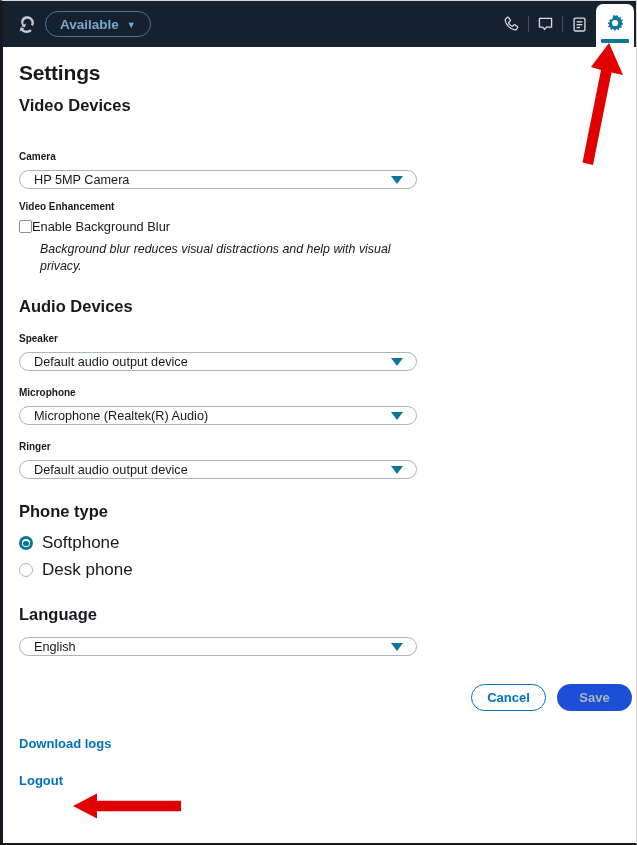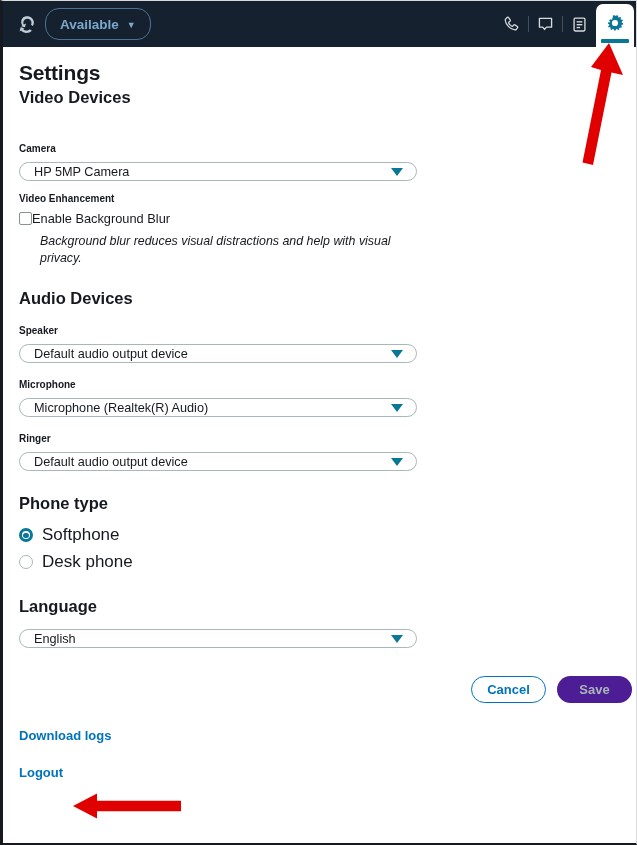--- a/index.html
+++ b/index.html
@@ -36,21 +36,21 @@
   .logo-wrap {
     width: 34px;
     display: flex;
     align-items: center;
     justify-content: center;
   }
   .status-pill {
     display: flex;
     align-items: center;
     gap: 8px;
-    height: 32px;
+    height: 26px;
     min-width: 104px;
     padding: 12px 14px;
     border: 1px solid #4a7296;
     border-radius: 14px;
     color: #7ba7cc;
     font-size: 13.5px;
     font-weight: bold;
     background: transparent;
     cursor: pointer;
     box-sizing: border-box;
@@ -108,21 +108,21 @@
   .title {
     font-size: 21px;
     font-weight: bold;
     color: #16191f;
     letter-spacing: -0.2px;
   }
   .subtitle {
     font-size: 16.5px;
     font-weight: bold;
     color: #16191f;
-    margin-top: 3px;
+    margin-top: 11px;
   }
   .section-head {
     font-size: 16.5px;
     font-weight: bold;
     color: #16191f;
   }
   .field-label {
     font-size: 10px;
     font-weight: bold;
     color: #16191f;
@@ -231,21 +231,21 @@
   .btn-cancel {
     width: 75px;
     border: 1.6px solid #0073bb;
     color: #0073bb;
     background: #fff;
   }
   .btn-save {
     width: 75px;
     border: none;
     color: #aab7b8;
-    background: #4c1d95;
+    background: #1d4ed8;
     cursor: default;
   }
   .link {
     font-size: 13px;
     font-weight: bold;
     color: #0073bb;
     cursor: pointer;
     display: inline-block;
     text-decoration: none;
   }

